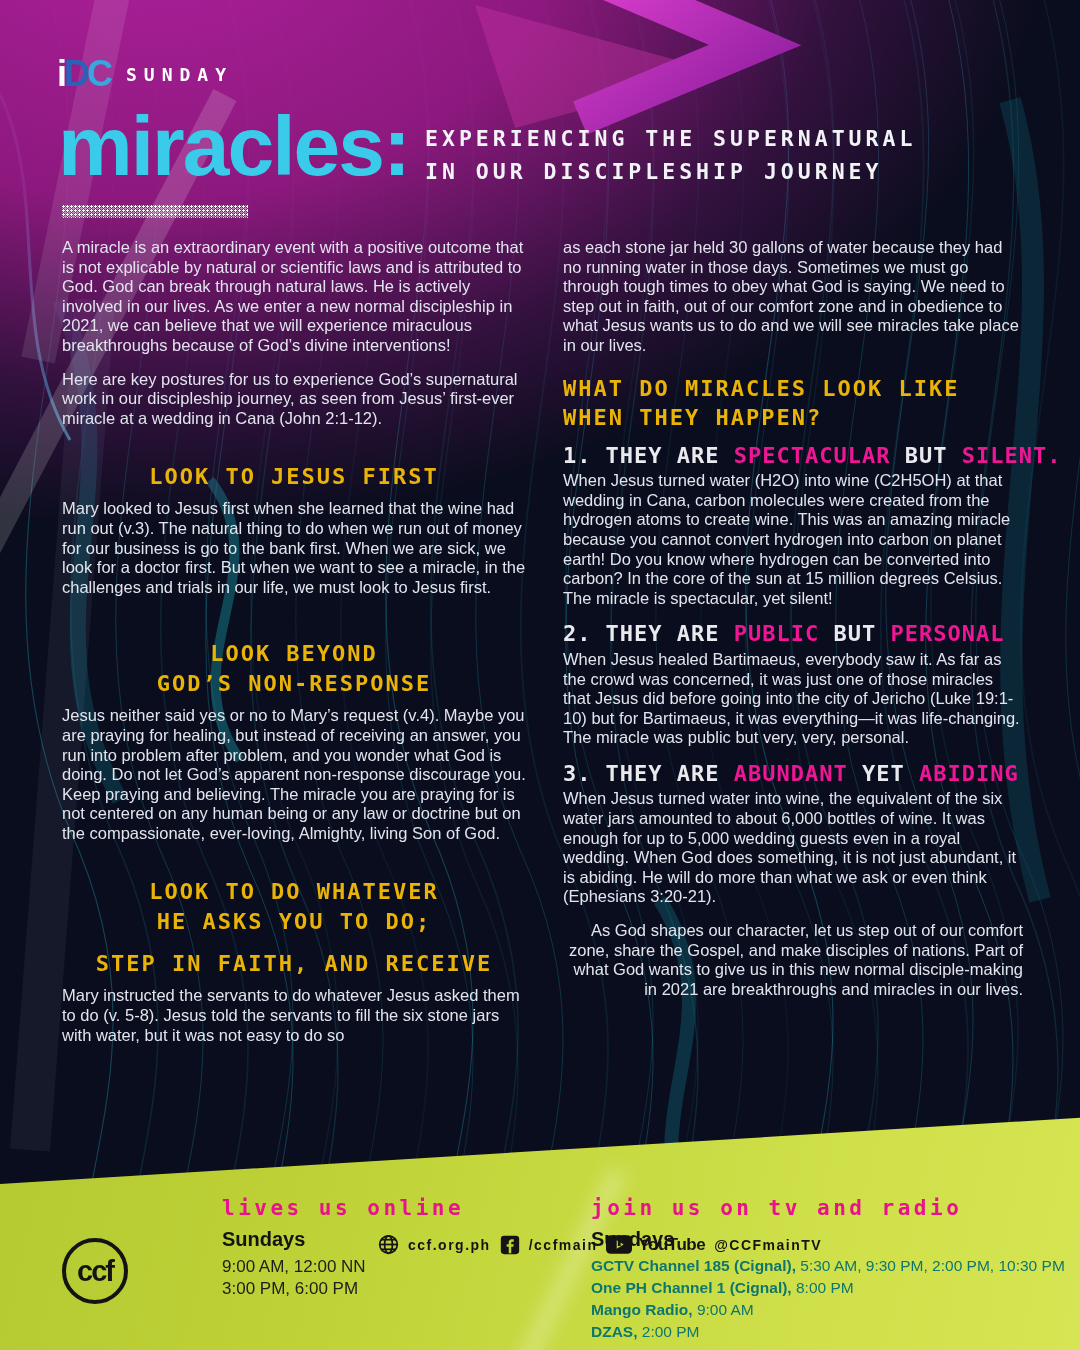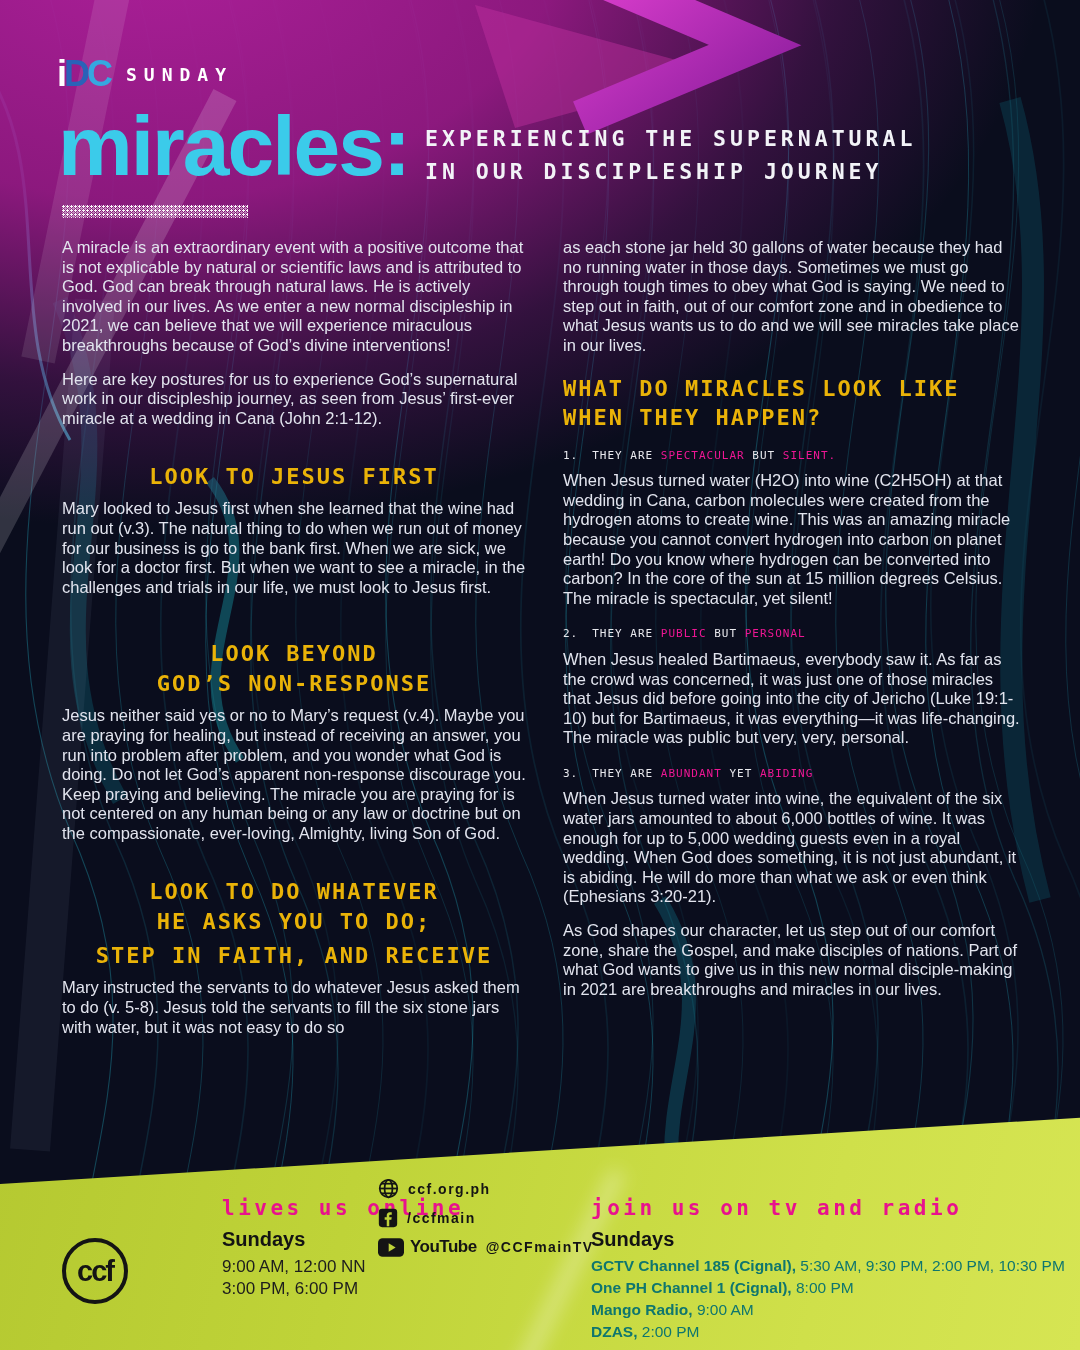--- a/index.html
+++ b/index.html
@@ -33,43 +33,43 @@
   .col{position:absolute;top:238px;z-index:3;color:#e2e4ee;font-size:16.5px;line-height:19.6px;}
   .col-left{left:62px;width:464px;}
   .col-right{left:563px;width:460px;}
   .col p{margin:0 0 14px 0;}
   .h-green{font-family:"DejaVu Sans Mono",monospace;font-weight:bold;font-size:22px;
       letter-spacing:2px;line-height:30px;color:#eab308;white-space:nowrap;}
   .sec{margin-top:30px;}
   .sec .h-green{margin-bottom:7px;text-align:center;}
   .q-head{margin-top:18px;margin-bottom:10px;}
   .item{margin-top:14px;}
-  .item-head{font-family:"DejaVu Sans Mono",monospace;font-weight:normal;font-size:11px;
+  .item-head{font-family:"DejaVu Sans Mono",monospace;font-weight:bold;font-size:22px;
       letter-spacing:1px;color:#e9e9ee;white-space:nowrap;margin-bottom:6px;}
   .item-head .num{margin-right:14px;}
   .pink{color:#ee1694;}
-  .closing{margin-top:36px;}
+  .closing{margin-top:36px;text-align:right;}
 
   
   .footer-band{position:absolute;inset:0;z-index:2;
       clip-path:polygon(0 87.7%,100% 82.8%,100% 100%,0 100%);
       background:linear-gradient(103deg,#aec22c 0%,#bfd338 45%,#cfe04a 80%,#d6e553 100%);}
   .fstreak{position:absolute;z-index:2;width:16px;height:230px;background:rgba(255,255,255,.30);
       transform:rotate(26deg);filter:blur(9px);}
   .footer-content{position:absolute;inset:0;z-index:3;color:#161616;}
   .ccf-logo{position:absolute;left:62px;top:1238px;width:58px;height:58px;border:4px solid #141414;
       border-radius:50%;display:flex;align-items:center;justify-content:center;
       font-weight:bold;font-size:29px;letter-spacing:-2px;color:#141414;}
   .h-pink{font-family:"DejaVu Sans Mono",monospace;font-weight:bold;font-size:21px;
       letter-spacing:3.5px;color:#e8128d;white-space:nowrap;}
   .online{position:absolute;left:222px;top:1196px;}
   .tv{position:absolute;left:591px;top:1196px;}
   .day{font-weight:bold;font-size:20px;margin-top:8px;color:#131313;}
   .times{font-size:17px;line-height:22px;margin-top:5px;color:#1d1d1d;}
-  .links{position:absolute;left:378px;top:1178px;display:flex;flex-direction:column;gap:9px;}
+  .links{position:absolute;left:378px;top:1234px;display:flex;flex-direction:row;gap:9px;}
   .link-row{display:flex;align-items:center;gap:9px;font-weight:bold;font-size:14px;
       letter-spacing:1.5px;color:#141414;cursor:pointer;}
   .link-row svg{display:block;}
   .yt-brand{font-weight:bold;font-size:17px;letter-spacing:-0.5px;margin-left:-3px;}
   .tv-rows{font-size:15.5px;line-height:22px;margin-top:4px;color:#0f766e;}
   .tv-rows b{font-weight:bold;}
 </style>
 </head>
 <body>
 
@@ -137,21 +137,21 @@
     </div>
 
     <div class="sec" style="margin-top:42px">
       <div class="h-green" style="margin-bottom:0">LOOK BEYOND</div>
       <div class="h-green">GOD’S NON-RESPONSE</div>
       <p>Jesus neither said yes or no to Mary’s request (v.4). Maybe you are praying for healing, but instead of receiving an answer, you run into problem after problem, and you wonder what God is doing. Do not let God’s apparent non-response discourage you. Keep praying and believing. The miracle you are praying for is not centered on any human being or any law or doctrine but on the compassionate, ever-loving, Almighty, living Son of God.</p>
     </div>
 
     <div class="sec" style="margin-top:34px">
       <div class="h-green" style="margin-bottom:0">LOOK TO DO WHATEVER</div>
-      <div class="h-green" style="margin-bottom:4px">HE ASKS YOU TO DO;</div>
+      <div class="h-green" style="margin-bottom:12px">HE ASKS YOU TO DO;</div>
       <div class="h-green">STEP IN FAITH, AND RECEIVE</div>
       <p>Mary instructed the servants to do whatever Jesus asked them to do (v. 5-8). Jesus told the servants to fill the six stone jars with water, but it was not easy to do so</p>
     </div>
   </div>
 
   <div class="col col-right">
     <p>as each stone jar held 30 gallons of water because they had no running water in those days. Sometimes we must go through tough times to obey what God is saying. We need to step out in faith, out of our comfort zone and in obedience to what Jesus wants us to do and we will see miracles take place in our lives.</p>
 
     <div class="q-head">
       <div class="h-green" style="line-height:29px">WHAT DO MIRACLES LOOK LIKE</div>

